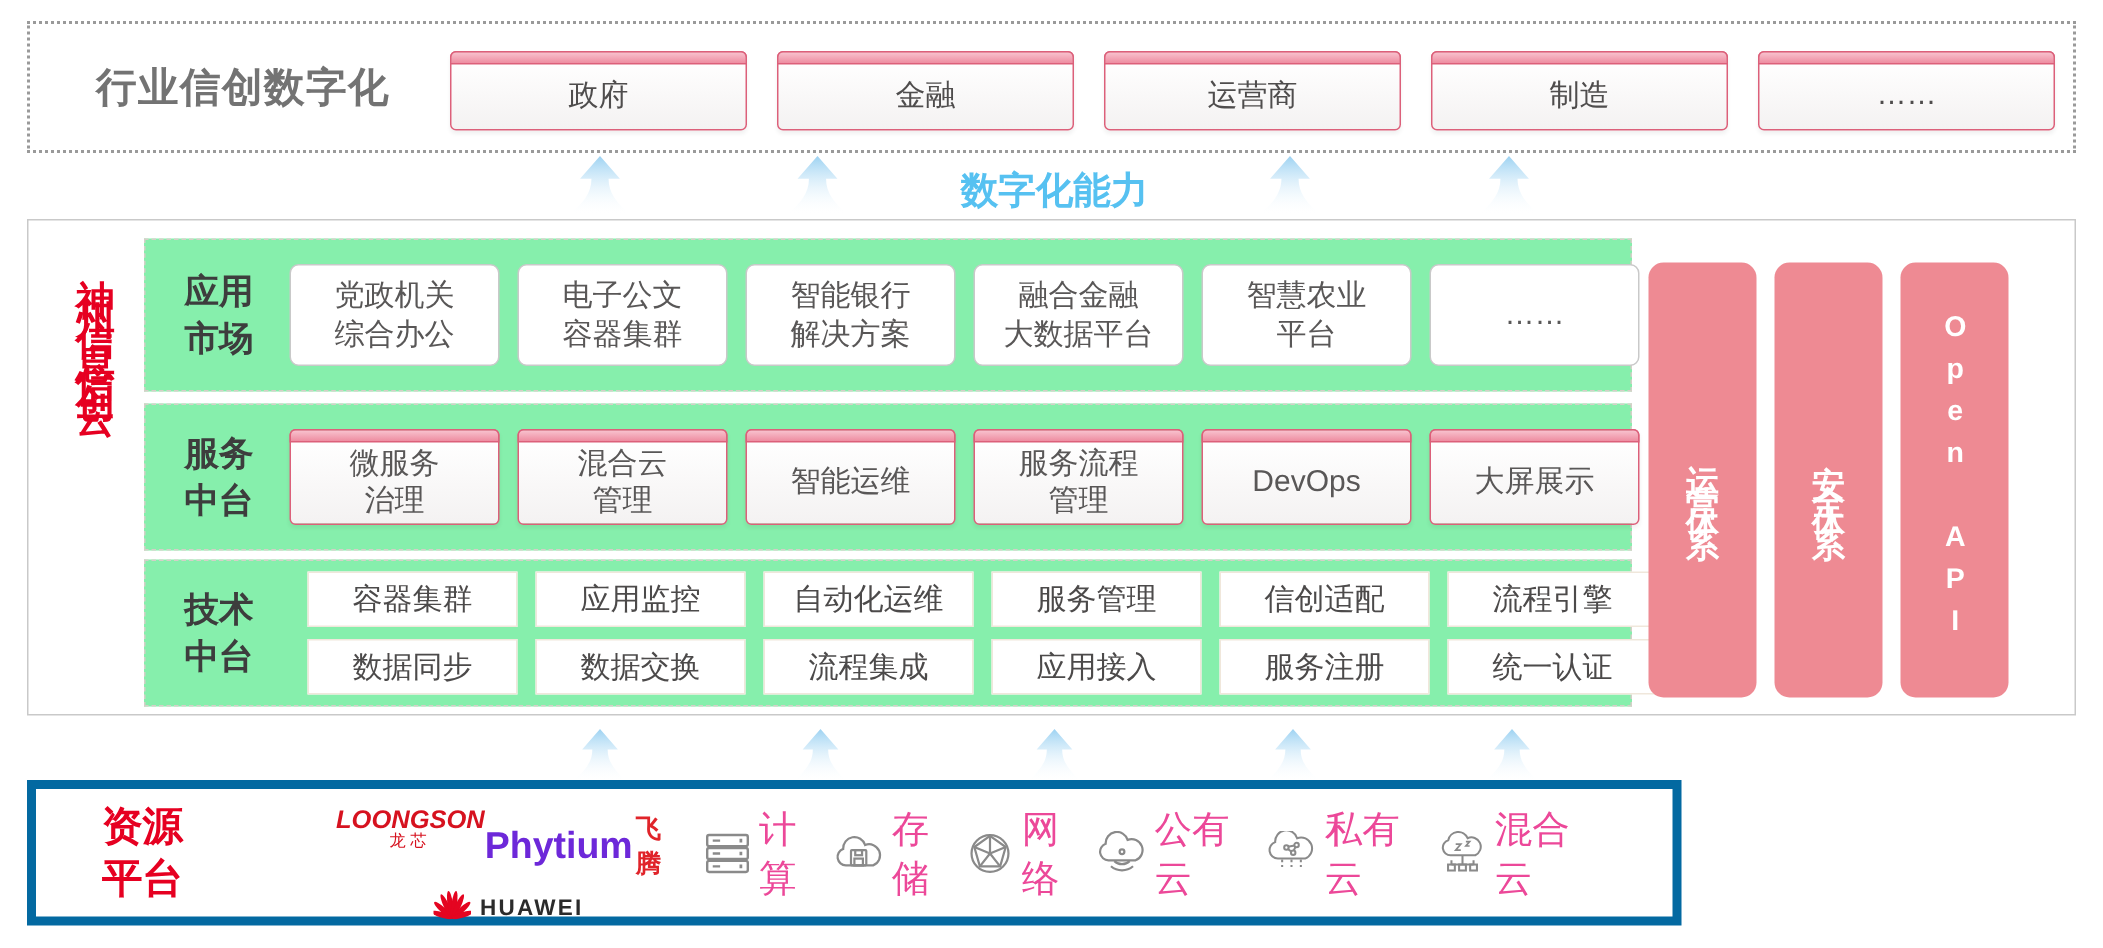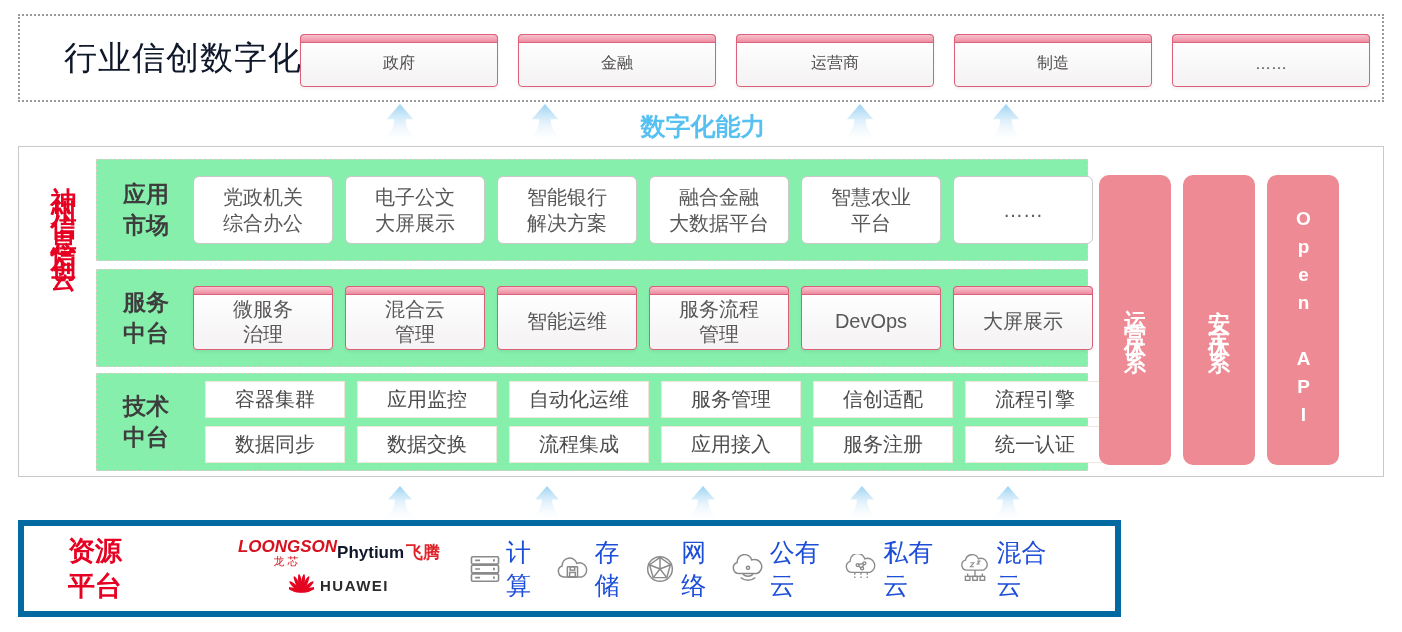--- a/index.html
+++ b/index.html
@@ -6,31 +6,31 @@
   html,body { background:#fff; }
   body { font-family:"Liberation Sans", sans-serif; }
   .page { position:relative; width:1402px; height:632px; background:#fff; overflow:hidden; }
 
   .pre { white-space:pre-line; }
 
   
   .header-band { position:absolute; left:18px; top:14px; width:1366px; height:88px;
     border:2px dotted #9a9a9a; }
   .header-title { position:absolute; left:44px; top:50%; transform:translateY(-50%);
-    font-size:33px; font-weight:normal; color:#0f172a; letter-spacing:1px; }
+    font-size:27px; font-weight:bold; color:#737373; letter-spacing:1px; }
   .sectors { position:absolute; left:280px; top:18px; display:flex; gap:20px; }
   .cap-box { position:relative; border:1px solid #dc607a; border-radius:4px;
     background:linear-gradient(180deg,#ffffff 10%,#f4f2f2 100%);
     display:flex; align-items:center; justify-content:center;
     box-shadow:0 2px 3px rgba(0,0,0,.06); }
   .cap-box::before { content:""; position:absolute; top:-1px; left:-1px; right:-1px; height:7px;
     background:linear-gradient(180deg,#f8c2ce,#ee8da1); border:1px solid #dc607a;
     border-radius:4px 4px 0 0; }
   .sector-box { width:198px; height:53px; }
-  .sector-box .box-label { font-size:16px; color:#4f4d4d; padding-top:6px; }
+  .sector-box .box-label { font-size:20px; color:#4f4d4d; padding-top:6px; }
 
   
   .up-arrow { position:absolute; width:44px; height:38px; }
   .capability-caption { position:absolute; left:618px; top:110px; width:170px; text-align:center;
     font-size:25px; font-weight:bold; color:#56c1f1; }
 
   
   .platform-panel { position:absolute; left:18px; top:146px; width:1366px; height:331px;
     border:1px solid #c9c9c9; background:#fff; }
   .platform-title { position:absolute; left:28px; top:18px; height:300px;
@@ -67,28 +67,28 @@
     border:6px solid #0369a1; background:#fff; }
   .resources-label { position:absolute; left:44px; top:50%; transform:translateY(-50%);
     font-size:27px; font-weight:bold; color:#e60021; line-height:1.3; }
   .vendors { position:absolute; left:200px; top:12px; width:230px; display:flex;
     flex-direction:column; align-items:center; gap:4px; }
   .vendor-row { display:flex; align-items:flex-start; gap:0; }
   .loongson-stack { display:flex; flex-direction:column; align-items:center; line-height:1; }
   .loongson-en { font-style:italic; font-weight:900; color:#d6121f; font-size:17px; }
   .loongson-cn { font-weight:normal; color:#d6121f; font-size:11px; letter-spacing:3px; margin-top:1px; }
   .phytium-row { display:flex; align-items:center; margin-top:3px; }
-  .phytium-en { color:#0f172a; font-size:17px; font-weight:bold; }
+  .phytium-en { color:#6d28d9; font-size:25px; font-weight:bold; }
   .phytium-cn { color:#e0242a; font-size:17px; font-weight:bold; margin-left:2px; }
   .huawei-row { display:flex; align-items:center; gap:6px; margin-top:2px; }
   .huawei-text { font-size:15px; font-weight:bold; color:#2b2b2b; letter-spacing:1.5px; }
   .resource-items { position:absolute; left:445px; right:44px; top:0; bottom:0;
     display:flex; justify-content:space-between; align-items:center; }
   .resource-item { display:flex; align-items:center; gap:5px; }
-  .resource-item .r-label { font-size:25px; color:#1d4ed8; }
+  .resource-item .r-label { font-size:25px; color:#ec4899; }
   .r-icon svg { display:block; }
 </style>
 </head>
 <body>
 
 <svg width="0" height="0" style="position:absolute">
   <defs>
     <linearGradient id="gradArrow" x1="0" y1="0" x2="0" y2="1">
       <stop offset="0" stop-color="#9cd2f2"></stop>
       <stop offset="1" stop-color="#ffffff" stop-opacity="0.1"></stop>
@@ -137,21 +137,21 @@
   <div class="platform-panel">
     <div class="platform-title vert">神州信息信创云</div>
 
     <div class="prow prow-1">
       <div class="row-label pre">应用
 市场</div>
       <div class="row-boxes">
         <div class="app-box pre">党政机关
 综合办公</div>
         <div class="app-box pre">电子公文
-大屏展示</div>
+容器集群</div>
         <div class="app-box pre">智能银行
 解决方案</div>
         <div class="app-box pre">融合金融
 大数据平台</div>
         <div class="app-box pre">智慧农业
 平台</div>
         <div class="app-box pre">……</div>
       </div>
     </div>
 

